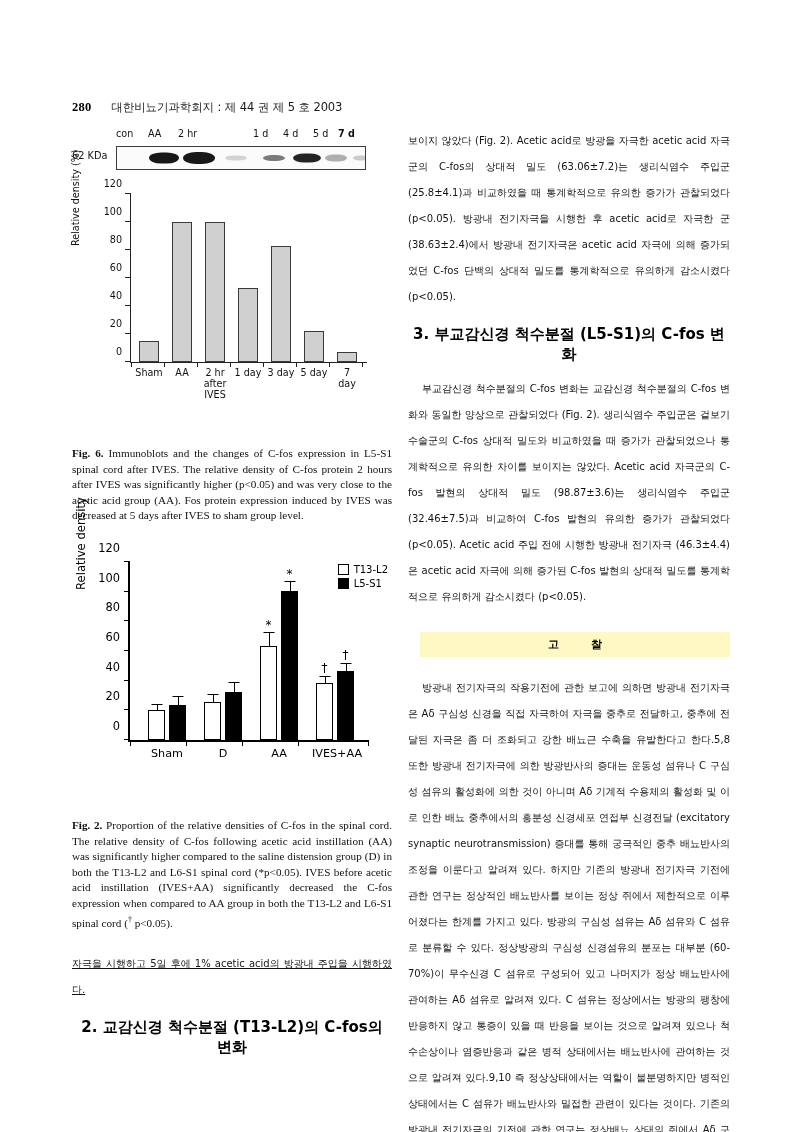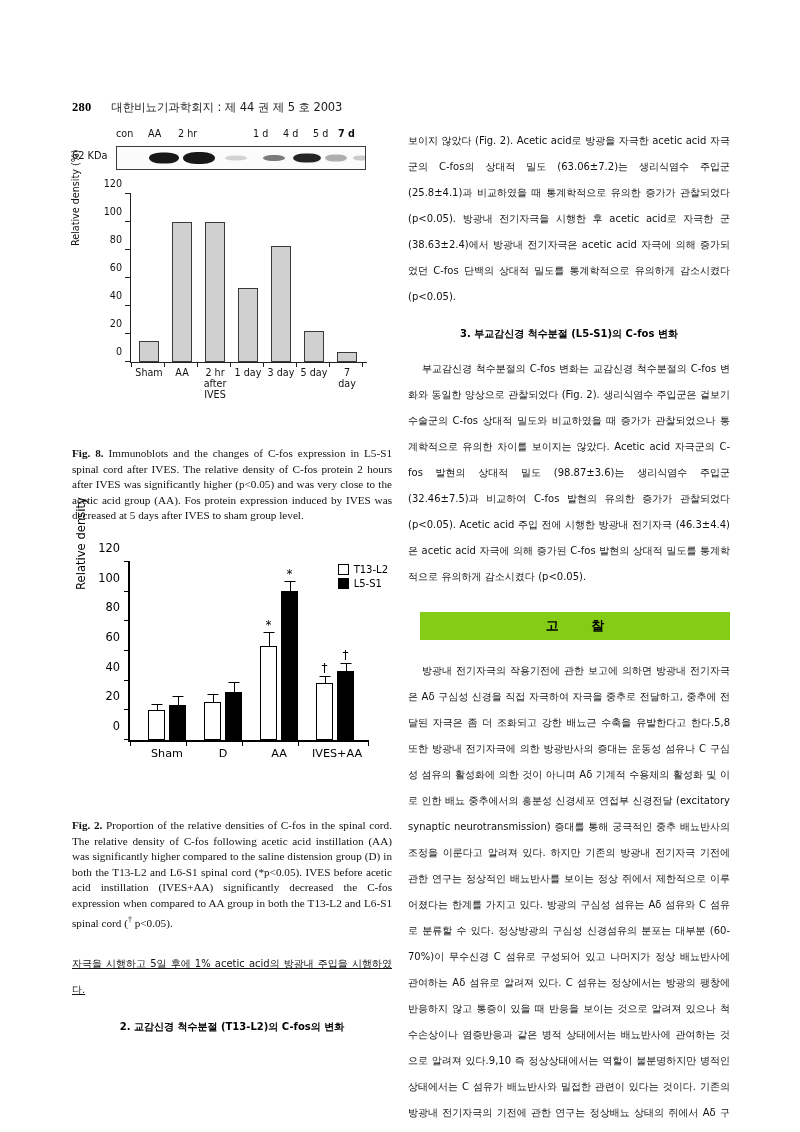--- a/index.html
+++ b/index.html
@@ -68,33 +68,33 @@
     text-justify: inter-word;
     margin: 0 0 0 0;
     color: #131313;
     word-spacing: 0.2px;
   }
   .para.indent { text-indent: 14px; }
 
   .sec-head {
     font-family: "DejaVu Sans", sans-serif;
     font-weight: bold;
-    font-size: 10px;
+    font-size: 15px;
     line-height: 20.2px;
     text-align: center;
     margin: 14px 0 12px 0;
     color: #000;
   }
 
   .band-head {
-    background: #84cc16;
+    background: #fef9c3;
     text-align: center;
     font-family: "DejaVu Sans", sans-serif;
     font-weight: bold;
-    font-size: 13px;
+    font-size: 11px;
     letter-spacing: 14px;
     padding: 5px 0 5px 14px;
     margin: 22px 0 18px 12px;
     color: #000;
   }
 
   
   .caption {
     font-family: "Liberation Serif", serif;
     font-size: 11.2px;
@@ -418,21 +418,21 @@
 IVES</span>
           <span class="c1-xlabel" style="left:117px;">1 day</span>
           <span class="c1-xlabel" style="left:150px;">3 day</span>
           <span class="c1-xlabel" style="left:183px;">5 day</span>
           <span class="c1-xlabel" style="left:216px;">7 day</span>
         </div>
       </div>
     </div>
 
     <div class="caption" style="margin-top:36px;">
-      <b>Fig. 8.</b><span> Immunoblots and the changes of C-fos expression in L5-S1 spinal cord after IVES. The relative density of C-fos protein 2 hours after IVES was significantly higher (p&lt;0.05) and was very close to the acetic acid group (AA). Fos protein expression induced by IVES was decreased at 5 days after IVES to sham group level.</span>
+      <b>Fig. 6.</b><span> Immunoblots and the changes of C-fos expression in L5-S1 spinal cord after IVES. The relative density of C-fos protein 2 hours after IVES was significantly higher (p&lt;0.05) and was very close to the acetic acid group (AA). Fos protein expression induced by IVES was decreased at 5 days after IVES to sham group level.</span>
     </div>
 
     <div class="fig2" style="margin-top:26px;">
       <div class="c2-ylabel">Relative density</div>
 
       <div class="legend">
         <div class="legend-row">
           <span class="swatch open"></span>
           <span>T13-L2</span>
         </div>

